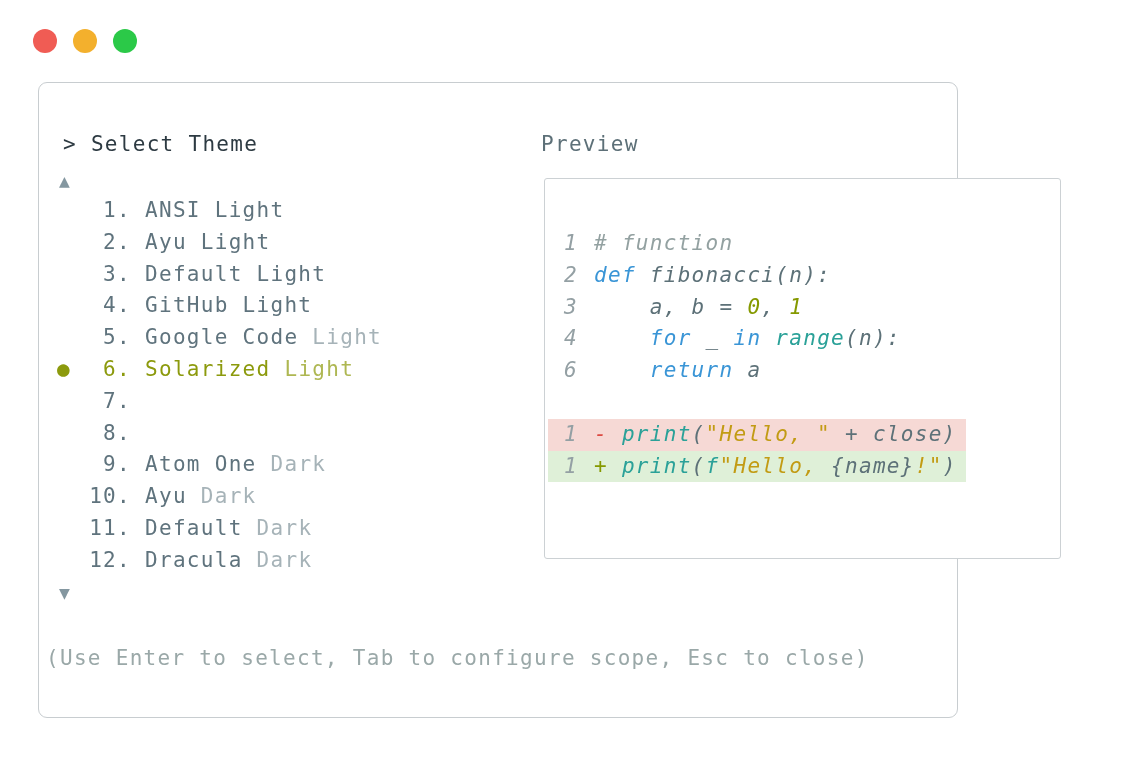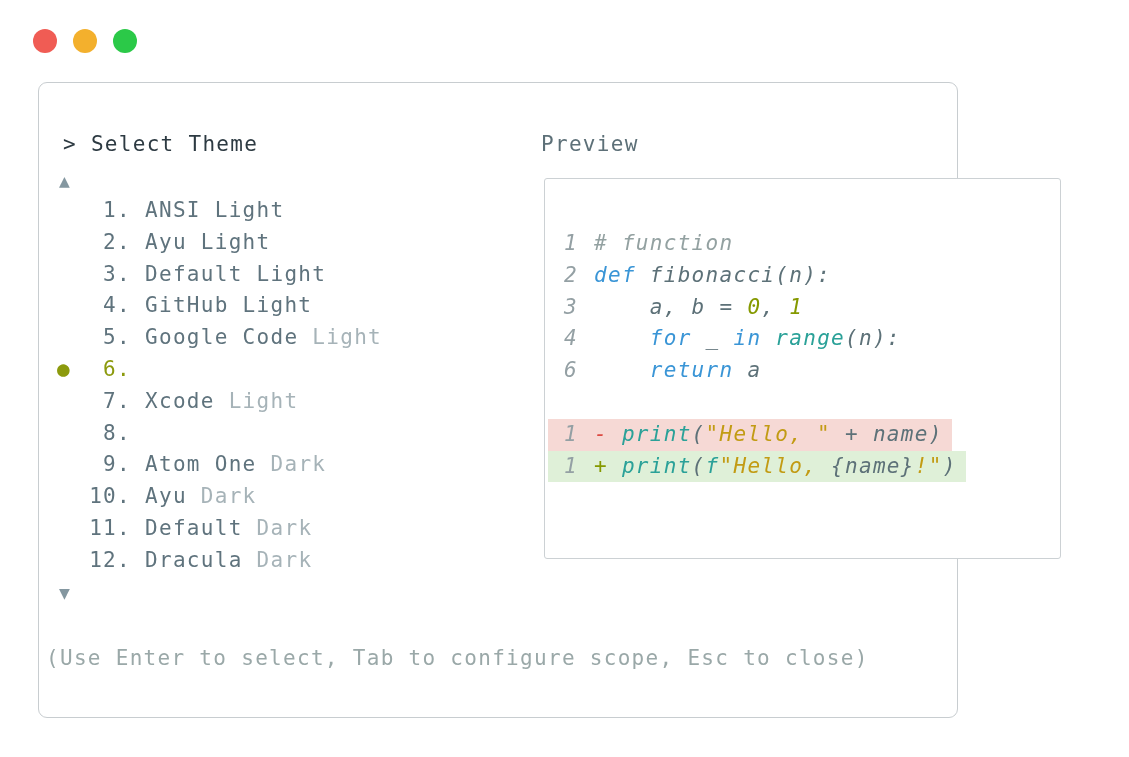--- a/index.html
+++ b/index.html
@@ -96,26 +96,26 @@
 
   <li class="row">
     <span class="marker"></span>
     <span class="num">5.</span>
     <span class="label"><span class="nm">Google Code</span><span class="vr"> Light</span></span>
   </li>
 
   <li class="row sel">
     <span class="marker">●</span>
     <span class="num">6.</span>
+    <span class="label"><span class="nm">Solarized</span><span class="vr"> Light</span></span>
   </li>
 
   <li class="row">
     <span class="marker"></span>
     <span class="num">7.</span>
-    <span class="label"><span class="nm">Xcode</span><span class="vr"> Light</span></span>
   </li>
 
   <li class="row">
     <span class="marker"></span>
     <span class="num">8.</span>
   </li>
 
   <li class="row">
     <span class="marker"></span>
     <span class="num">9.</span>
@@ -153,20 +153,20 @@
 
   <div class="cline"><span class="gut">3</span><span class="toks"><span class="tok-plain">    a, b = </span><span class="tok-literal">0</span><span class="tok-plain">, </span><span class="tok-literal">1</span></span></div>
 
   <div class="cline"><span class="gut">4</span><span class="toks"><span class="tok-plain">    </span><span class="tok-keyword">for</span><span class="tok-plain"> _ </span><span class="tok-keyword">in</span><span class="tok-plain"> </span><span class="tok-function">range</span><span class="tok-plain">(n):</span></span></div>
 
 
   <div class="cline"><span class="gut">6</span><span class="toks"><span class="tok-plain">    </span><span class="tok-keyword">return</span><span class="tok-plain"> a</span></span></div>
 
   <div class="cline"><span class="gut"></span><span class="toks"></span></div>
 
-  <div class="cline removed"><span class="gut">1</span><span class="toks"><span class="tok-diff_minus">- </span><span class="tok-function">print</span><span class="tok-plain">(</span><span class="tok-string">"Hello, "</span><span class="tok-plain"> + name)</span></span></div>
+  <div class="cline removed"><span class="gut">1</span><span class="toks"><span class="tok-diff_minus">- </span><span class="tok-function">print</span><span class="tok-plain">(</span><span class="tok-string">"Hello, "</span><span class="tok-plain"> + close)</span></span></div>
 
   <div class="cline added"><span class="gut">1</span><span class="toks"><span class="tok-diff_plus">+ </span><span class="tok-function">print</span><span class="tok-plain">(</span><span class="tok-function">f</span><span class="tok-string">"Hello, </span><span class="tok-plain">{name}</span><span class="tok-string">!"</span><span class="tok-plain">)</span></span></div>
 </div>
     </div>
   </div>
 
 </div>
 
 </body></html>

